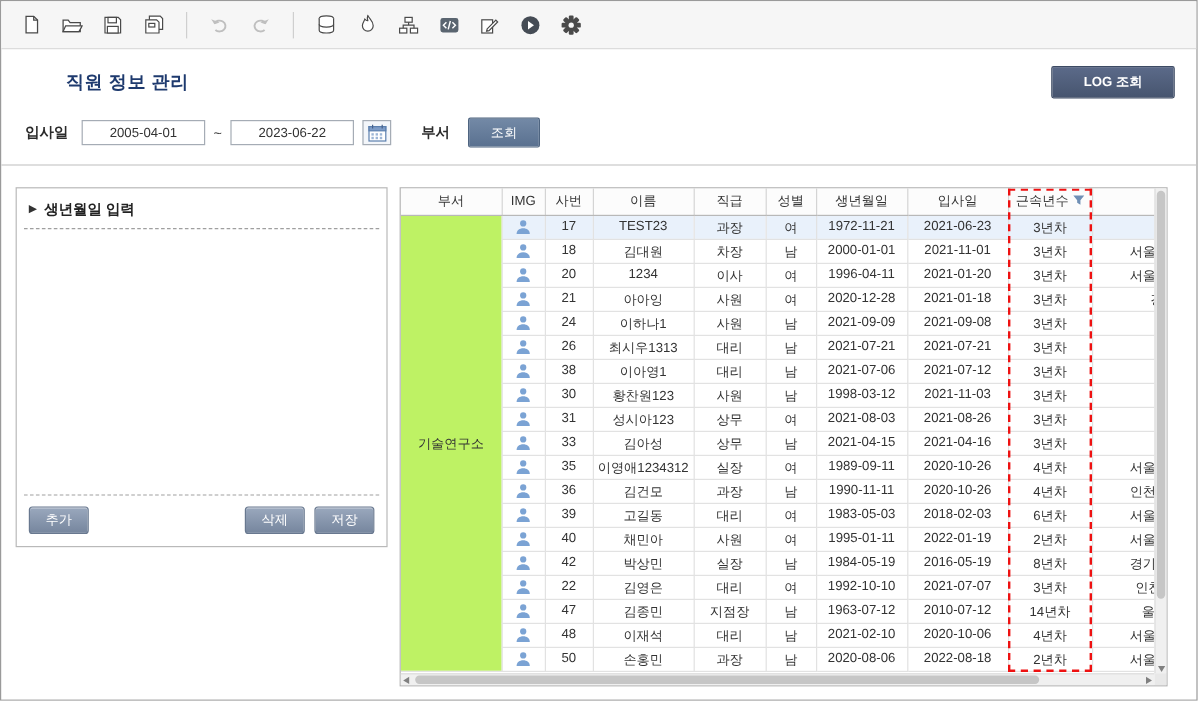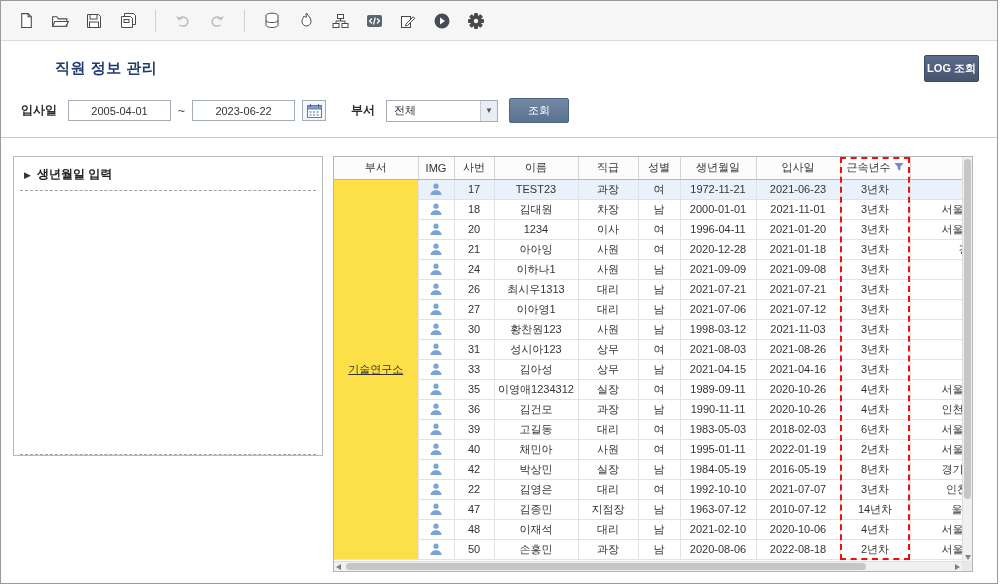--- a/index.html
+++ b/index.html
@@ -7,21 +7,21 @@
   .window { width:998px; height:584px; border:1px solid #9a9a9a; background:#fff; position:relative; overflow:hidden; }
 
   
   .toolbar { height:40px; background:#f6f6f6; border-bottom:1px solid #dcdcdc; display:flex; align-items:center; padding:0 10px; gap:4px; }
   .tool-btn { width:30px; height:30px; border:none; background:transparent; display:flex; align-items:center; justify-content:center; cursor:pointer; border-radius:3px; }
   .tool-sep { width:1px; height:22px; background:#cfcfcf; margin:0 8px; }
 
   
   .title-bar { display:flex; align-items:center; justify-content:space-between; padding:14px 18px 8px 16px; }
   .page-title { font-size:15px; font-weight:bold; color:#1e3a6e; letter-spacing:0.5px;margin-left:38px; }
-  .log-btn { background:linear-gradient(#5b6a89,#47556f); color:#fff; border:1px solid #3c4a63; font-size:11px; font-weight:bold; padding:5px 2px; border-radius:2px; cursor:pointer; }
+  .log-btn { background:linear-gradient(#5b6a89,#47556f); color:#fff; border:1px solid #3c4a63; font-size:11px; font-weight:bold; padding:5px 26px; border-radius:2px; cursor:pointer; }
 
   
   .filter-bar { display:flex; align-items:center; padding:8px 16px 14px 20px; border-bottom:1px solid #c9c9c9; gap:7px; }
   .filter-label { font-size:12px; font-weight:bold; color:#2b2b2b; margin-right:4px; }
   .date-input { width:103px; height:21px; border:1px solid #a5acb5; font-size:11px; text-align:center; color:#333; background:#fff; }
   .tilde { font-size:12px; color:#444; }
   .cal-btn { width:24px; height:21px; border:1px solid #a5acb5; background:#f3f6fa; display:flex; align-items:center; justify-content:center; cursor:pointer; }
   .dept-label { margin-left:18px; }
   .select-box { width:112px; height:22px; border:1px solid #a5acb5; background:#fff; display:flex; align-items:center; justify-content:space-between; font-size:11px; color:#333; padding-left:7px; cursor:pointer; }
   .select-caret { width:17px; height:100%; background:#e9eef5; border-left:1px solid #c4ccd6; display:flex; align-items:center; justify-content:center; font-size:8px; color:#555; }
@@ -40,21 +40,21 @@
   .panel-btn { background:linear-gradient(#9aa8bd,#76869e); border:1px solid #68788f; color:#fff; font-size:11px; padding:3px 13px; border-radius:3px; cursor:pointer; box-shadow:inset 0 1px 0 rgba(255,255,255,.35); }
   .btn-spacer { flex:1; }
 
   
   .grid-wrap { width:640px; height:416px; border:1px solid #b5b5b5; position:relative; background:#fff; }
   .grid-scroll { position:absolute; left:0; top:0; right:10px; bottom:10px; overflow:hidden; }
   table.grid { border-collapse:collapse; table-layout:fixed; width:706px; }
   table.grid th { height:22px; background:#fcfcfc; border-right:1px solid #d4d4d4; border-bottom:1px solid #b8b8b8; font-size:11px; font-weight:normal; color:#333; white-space:nowrap; overflow:hidden; cursor:pointer; }
   table.grid td { height:20px; border-right:1px solid #e2e2e2; border-bottom:1px solid #e2e2e2; font-size:11px; color:#333; white-space:nowrap; overflow:hidden; text-align:center; padding:0 3px; }
   td.addr { text-align:left; padding-left:5px; }
-  td.dept-cell { background:#fde047; vertical-align:middle; text-align:center; font-size:11px; color:#333; border-bottom:none;text-decoration:underline; }
+  td.dept-cell { background:#bef264; vertical-align:middle; text-align:center; font-size:11px; color:#333; border-bottom:none; }
   tr.selected td:not(.dept-cell) { background:#e9f1fb; }
   .img-cell svg { vertical-align:middle; }
   .funnel { margin-left:3px; display:inline-block; vertical-align:-1px; }
 
   .filter-outline { position:absolute; left:506px; top:0; width:70px; height:403px; border:2px dashed #ee1111; pointer-events:none; z-index:5; }
 
   
   .vscroll { position:absolute; top:0; right:0; width:10px; bottom:10px; background:#f0f0f0; border-left:1px solid #ddd; }
   .vthumb { position:absolute; top:2px; left:1px; width:7px; height:340px; background:#c6c6c6; border-radius:4px; cursor:pointer; }
   .varrow { position:absolute; bottom:1px; left:2px; width:0; height:0; border-left:3px solid transparent; border-right:3px solid transparent; border-top:5px solid #808080; cursor:pointer; }
@@ -183,37 +183,39 @@
             <rect x="3.5" y="8" width="2" height="2"></rect>
             <rect x="7" y="8" width="2" height="2"></rect>
             <rect x="10.5" y="8" width="2" height="2"></rect>
             <rect x="3.5" y="11" width="2" height="2"></rect>
             <rect x="7" y="11" width="2" height="2"></rect>
             <rect x="10.5" y="11" width="2" height="2"></rect>
           </g>
         </svg>
     </button>
     <span class="filter-label dept-label">부서</span>
-    <div class="select-box">
-      <span>전체</span>
-      <span class="select-caret">▼</span>
-    </div>
     <button class="search-btn">조회</button>
   </div>
 
   <div class="content">
 
     <div class="input-panel">
       <div class="panel-header">
         <span class="panel-arrow">▶</span>
         <span>생년월일 입력</span>
       </div>
       <div class="dashed-line"></div>
       <div class="panel-spacer"></div>
       <div class="dashed-line"></div>
+      <div class="panel-buttons">
+        <button class="panel-btn">추가</button>
+        <div class="btn-spacer"></div>
+        <button class="panel-btn">삭제</button>
+        <button class="panel-btn">저장</button>
+      </div>
     </div>
 
     <div class="grid-wrap">
       <div class="grid-scroll">
         <table class="grid">
           <colgroup>
             <col style="width:84px">
               <col style="width:36px">
               <col style="width:40px">
               <col style="width:84px">
@@ -324,21 +326,21 @@
                 <td>2021-07-21</td>
                 <td>2021-07-21</td>
                 <td>3년차</td>
                 <td class="addr"></td>
               </tr>
               <tr>
                 <td class="img-cell"><svg width="14" height="14" viewBox="0 0 14 14">
                     <circle cx="7" cy="4.2" r="2.6" fill="#7ba3d4"></circle>
                     <path d="M1.5 13c0-3 2.4-4.8 5.5-4.8s5.5 1.8 5.5 4.8z" fill="#7ba3d4"></path>
                   </svg></td>
-                <td>27</td>
+                <td>38</td>
                 <td>이아영1</td>
                 <td>대리</td>
                 <td>남</td>
                 <td>2021-07-06</td>
                 <td>2021-07-12</td>
                 <td>3년차</td>
                 <td class="addr"></td>
               </tr>
               <tr>
                 <td class="img-cell"><svg width="14" height="14" viewBox="0 0 14 14">

